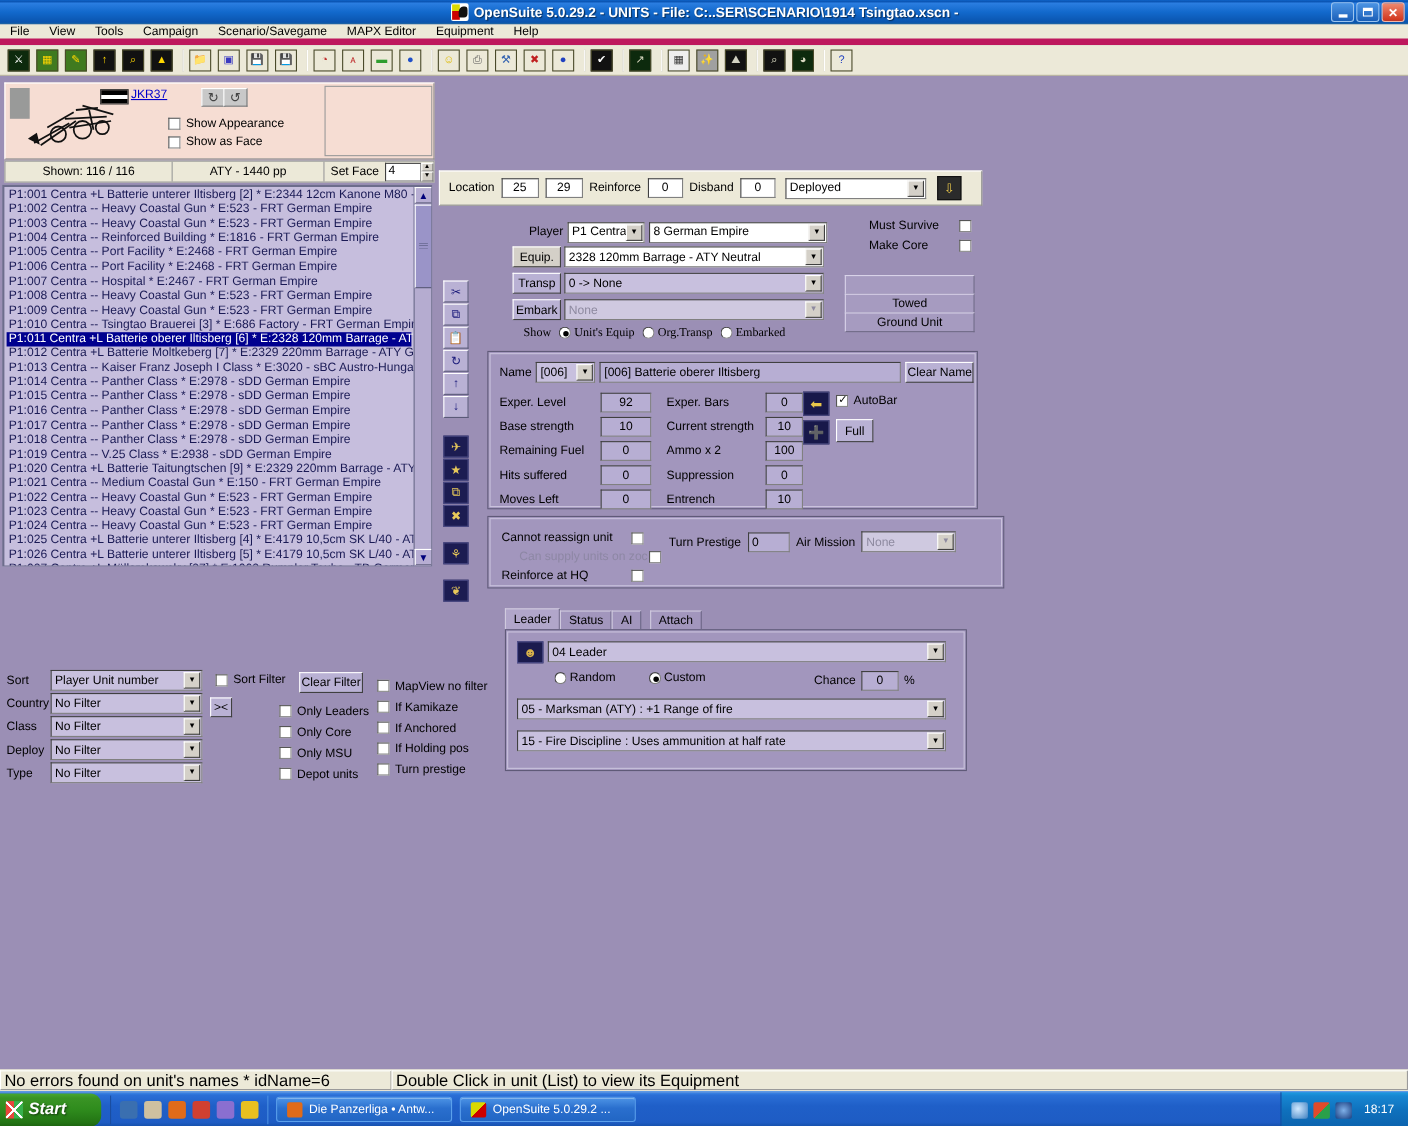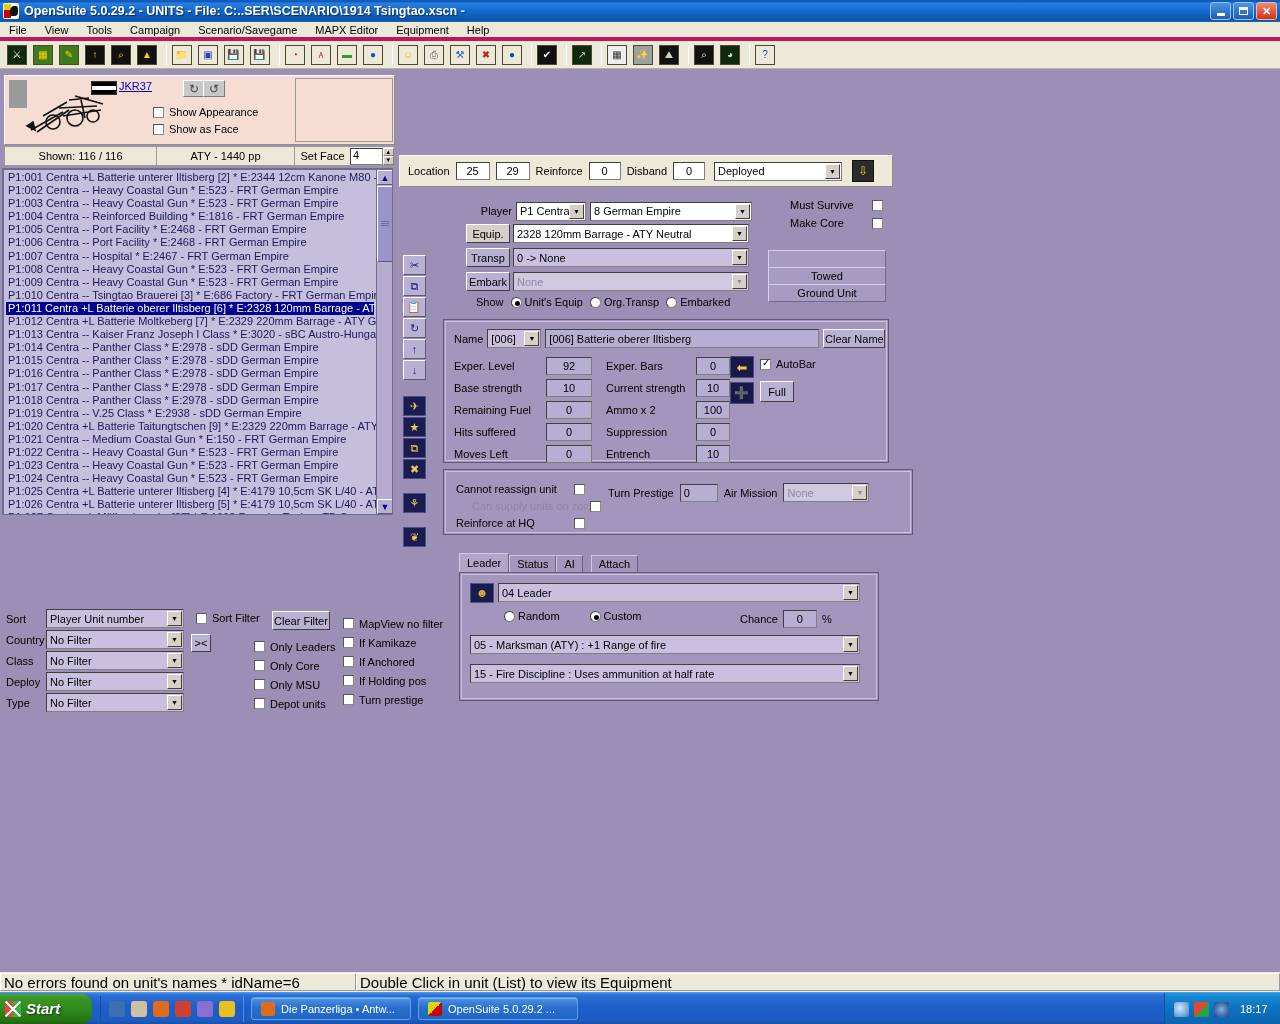--- a/index.html
+++ b/index.html
@@ -12,20 +12,21 @@
   }
   body { background: #9b8fb5; }
 
   
   #titlebar {
     height: 22px;
     background: linear-gradient(to bottom, #1064c8 0%, #0a55b4 6%, #2a7de0 14%, #1269cc 50%, #0a54ae 92%, #23699f 100%);
     display: flex; align-items: center;
     padding: 0 2px 0 3px;
     position: relative;
+    justify-content: center;
   }
   #titlebar .t-icon {
     width: 16px; height: 16px; margin-right: 5px;
     background: #fff; position: relative; flex: none;
     border-radius: 2px; overflow: hidden;
   }
   #titlebar .t-icon::before {
     content: ""; position: absolute; left: 1px; top: 1px; width: 7px; height: 14px;
     background: linear-gradient(to bottom, #d9d900 0%, #d9d900 40%, #cc0000 40%, #cc0000 100%);
   }
@@ -48,21 +49,21 @@
   }
   .tbtn.close { background: linear-gradient(to bottom, #f08a70, #d0331a); border-color: #f3b7a8;}
   .tbtn i { font-style: normal; line-height: 1; }
   .tbtn.min i { display:block; width:8px; height:3px; background:#fff; margin-top:6px; }
   .tbtn.max i { display:block; width:9px; height:8px; border:1.5px solid #fff; border-top-width:3px; }
 
   
   #menubar {
     height: 19px; background: #ece9d8;
     display: flex; align-items: center;
-    border-bottom: 4px solid #be185d;
+    border-bottom: 6px solid #be185d;
     font-size: 11px; color: #000;
   }
   #menubar .mi { padding: 2px 9px; cursor: default; }
 
   
   #toolbar {
     height: 28px; background: #ece9d8;
     display: flex; align-items: center; padding-left: 6px;
     border-bottom: 1px solid #b8b49c;
   }
@@ -176,21 +177,21 @@
   }
   .btn3d.lilac { background:#b9b1d4; }
 
   #playerRow { position:absolute; left:470px; top:132px; width:300px; height:20px; display:flex; align-items:center; gap:4px; }
   #mustSurvive { position:absolute; left:790px; top:130px; font-size:11px; }
   #makeCore { position:absolute; left:790px; top:148px; font-size:11px; }
 
   #equipRow { position:absolute; left:466px; top:155px; display:flex; align-items:center; gap:3px; }
   #transpRow { position:absolute; left:466px; top:179px; display:flex; align-items:center; gap:3px; }
   #embarkRow { position:absolute; left:466px; top:203px; display:flex; align-items:center; gap:3px; }
-  #showRow { position:absolute; left:476px; top:227px; display:flex; align-items:flex-end; gap:7px; font-size:11px;}
+  #showRow { position:absolute; left:476px; top:227px; display:flex; align-items:flex-end; gap:7px; font-size:11px;font-family:Liberation Serif, serif;}
   .radio { width:11px; height:11px; border-radius:50%; background:#fff;
            border:1px solid #808080; border-top-color:#404040; border-left-color:#404040; margin-right:3px; position:relative; flex:none;}
   .radio.on::after { content:""; position:absolute; left:3px; top:3px; width:5px; height:5px; border-radius:50%; background:#000; }
 
   #towedBox { position:absolute; left:768px; top:181px; width:118px; height:56px; }
   #towedBox .cell { height:18px; border:1px solid #6f6a86; border-top-color:#d8d2e8; border-left-color:#d8d2e8;
     display:flex; align-items:center; justify-content:center; font-size:11px; margin-bottom:-1px; background:#a69bc0; }
 
   .group {
     position:absolute; border:1px solid #5f5a78; background:#a296bd;

